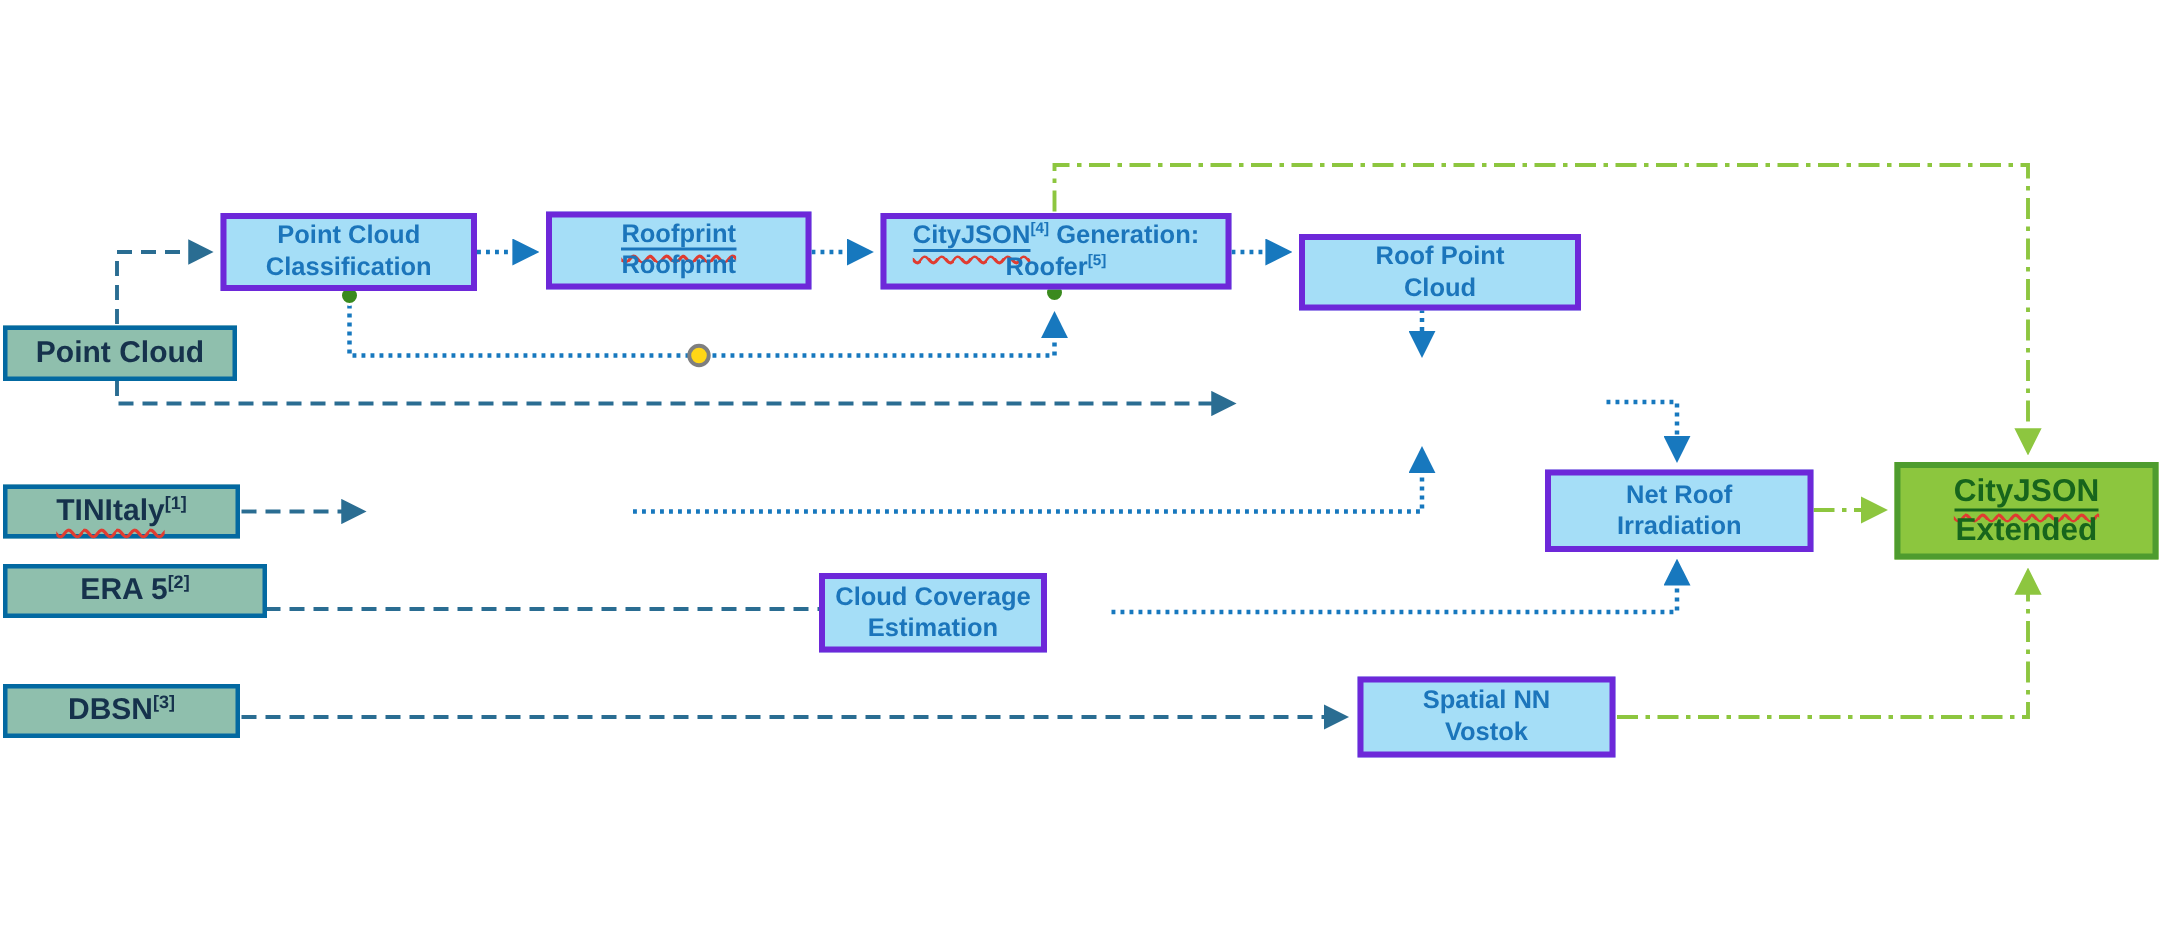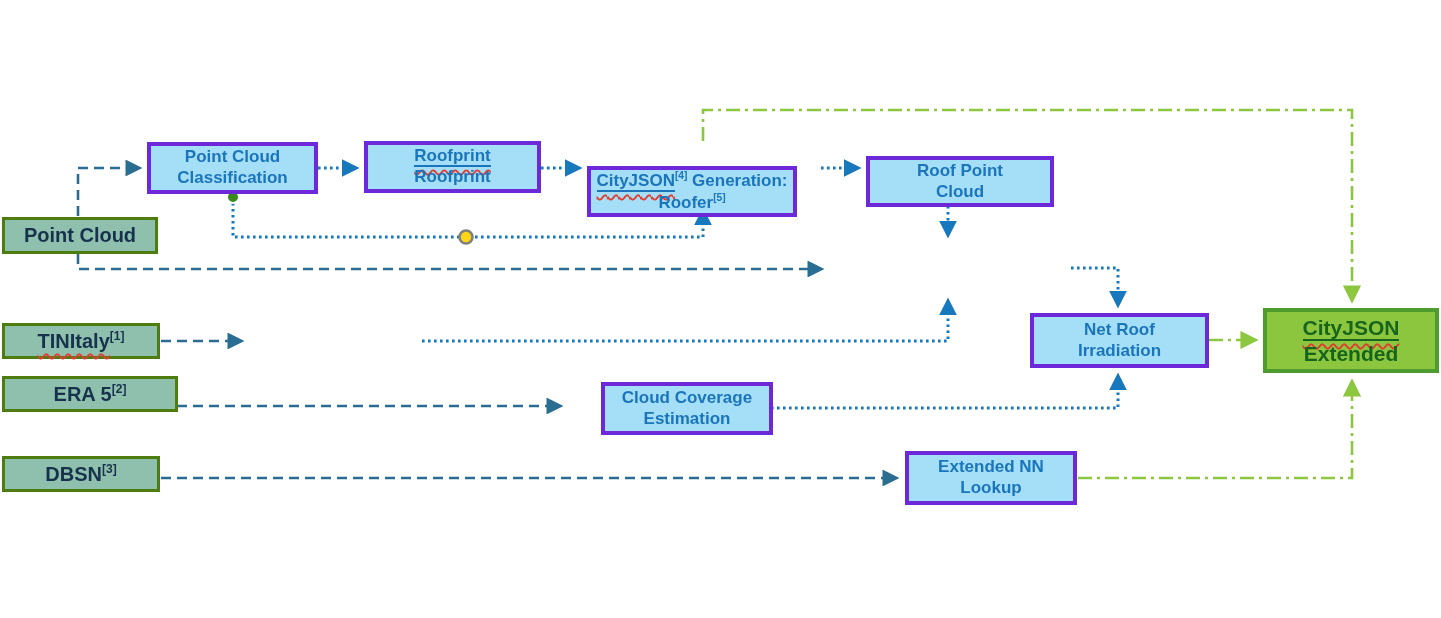--- a/index.html
+++ b/index.html
@@ -9,21 +9,21 @@
   }
   #wires{position:absolute;left:0;top:0;width:1441px;height:618px;}
   .node{
     position:absolute;display:flex;align-items:center;justify-content:center;
     text-align:center;font-weight:bold;box-sizing:border-box;line-height:1.22;
   }
   .process{
     background:#A5DEF7;border:4px solid #6d28d9;color:#1B75BB;font-size:17px;
   }
   .input{
-    background:#8FBFAD;border:3px solid #4d7c0f;color:#16324C;font-size:20px;align-items:center;
+    background:#8FBFAD;border:3px solid #0369a1;color:#16324C;font-size:20px;align-items:center;
   }
   .output{
     background:#8CC63E;border:4px solid #4E9C2E;color:#17651C;font-size:21px;
   }
   sup{font-size:0.6em;font-weight:bold;}
   .squiggle{
     text-decoration:underline wavy #E03C31 2px;
     text-underline-offset:5px;
   }
   .u-squiggle{
@@ -98,41 +98,41 @@
 
   <div class="node process" style="left:147px;top:142px;width:171px;height:52px;">
     <span style="max-width:130px;">Point Cloud Classification</span>
   </div>
 
   <div class="node process" style="left:364px;top:141px;width:177px;height:52px;">
     <span><span class="u-squiggle">Roofprint</span><br>
     <span>Roofprint</span></span>
   </div>
 
-  <div class="node process" style="left:587px;top:142px;width:210px;height:51px;margin-top:24px;">
+  <div class="node process" style="left:587px;top:142px;width:234px;height:51px;">
     <span><span class="u-squiggle">CityJSON</span><sup>[4]</sup><span style="white-space:pre;"> Generation:</span><br>
     <span>Roofer</span><sup>[5]</sup></span>
   </div>
 
   <div class="node process" style="left:866px;top:156px;width:188px;height:51px;">
     <span style="max-width:110px;">Roof Point Cloud</span>
   </div>
 
 
   <div class="node process" style="left:1030px;top:313px;width:179px;height:55px;">
     <span style="max-width:110px;">Net Roof Irradiation</span>
   </div>
 
 
-  <div class="node process" style="left:601px;top:382px;width:172px;height:53px;">
+  <div class="node process" style="left:546px;top:382px;width:152px;height:53px;">
     <span style="max-width:140px;">Cloud Coverage Estimation</span>
   </div>
 
   <div class="node process" style="left:905px;top:451px;width:172px;height:54px;">
-    <span style="max-width:110px;">Extended NN Lookup</span>
+    <span style="max-width:110px;">Spatial NN Vostok</span>
   </div>
 
   <div class="node output" style="left:1263px;top:308px;width:176px;height:65px;">
     <span><span class="u-squiggle">CityJSON</span><br>
     <span>Extended</span></span>
   </div>
 
 </div>
 
 </body></html>

